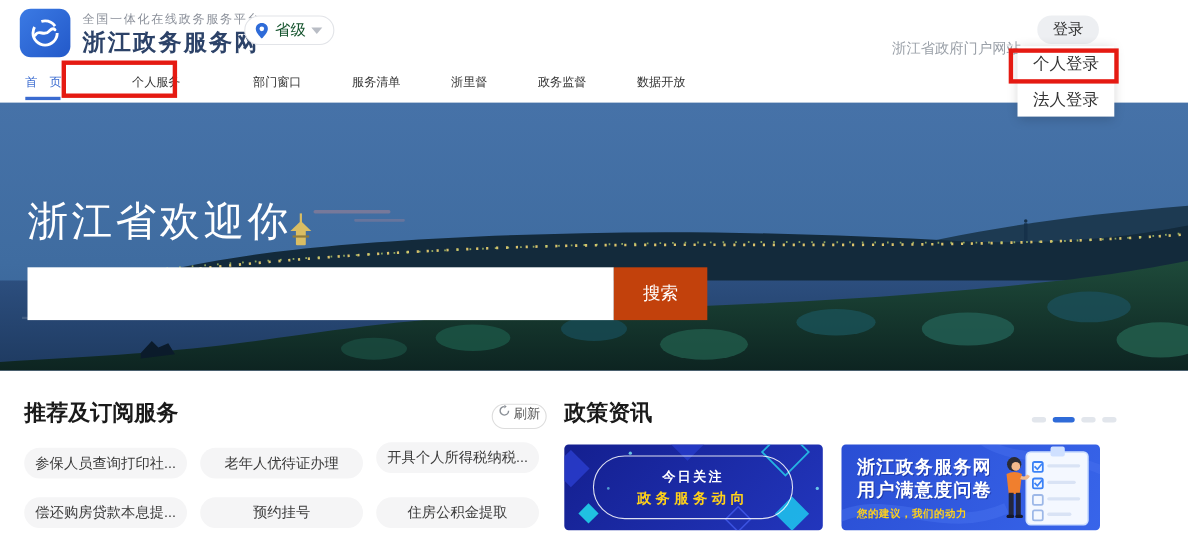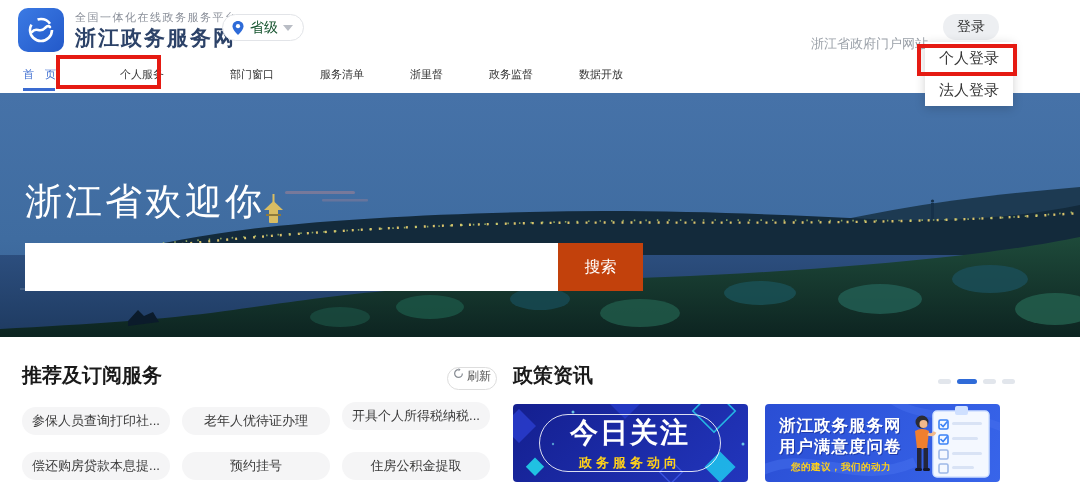--- a/index.html
+++ b/index.html
@@ -62,26 +62,26 @@
   .dots { position:absolute; left:938px; top:379px; display:flex; gap:6px; align-items:center; }
   .dot { width:13px; height:5px; border-radius:3px; background:#e2e6ec; cursor:pointer; }
   .dot.active { width:20px; background:#2f6bd8; }
 
   .promo { position:absolute; top:404px; width:235px; height:78px; border-radius:4px; overflow:hidden; cursor:pointer; }
   .promo1 { left:513px; background:linear-gradient(135deg,#141f8f,#2236bd); }
   .promo2 { left:765px; background:linear-gradient(120deg,#2a4ed4,#3865ea); }
   .promo svg { position:absolute; left:0; top:0; }
   .stadium { position:absolute; left:26px; top:10px; width:182px; height:58px; border:1.5px solid rgba(255,255,255,.85);
     border-radius:29px; display:flex; flex-direction:column; align-items:center; justify-content:center; }
-  .promo1-line1 { font-size:28px; font-weight:bold; color:#fff; letter-spacing:2px; }
+  .promo1-line1 { font-size:12px; font-weight:bold; color:#fff; letter-spacing:2px; }
   .promo1-line2 { font-size:13px; font-weight:bold; color:#ffd11a; letter-spacing:4px; margin-top:2px; }
   .promo2-text { position:absolute; left:14px; top:11px; }
   .promo2-line1, .promo2-line2 { font-size:16.5px; font-weight:bold; color:#fff; letter-spacing:1px; line-height:21px;
     text-shadow:1px 1px 0 rgba(20,40,140,.6); }
-  .promo2-line3 { font-size:9.5px; font-weight:bold; color:#ffd11a; margin-top:4px; letter-spacing:.5px;margin-left:12px; }
+  .promo2-line3 { font-size:9.5px; font-weight:bold; color:#ffd11a; margin-top:4px; letter-spacing:.5px; }
 </style>
 </head>
 <body>
 
 <div id="page">
 
   <div class="header">
     <div class="logo-icon">
       <svg width="34" height="34" viewBox="0 0 34 34">
         <circle cx="17" cy="17" r="11" fill="none" stroke="#ffffff" stroke-width="2.6" stroke-dasharray="40 8 14 8"></circle>

